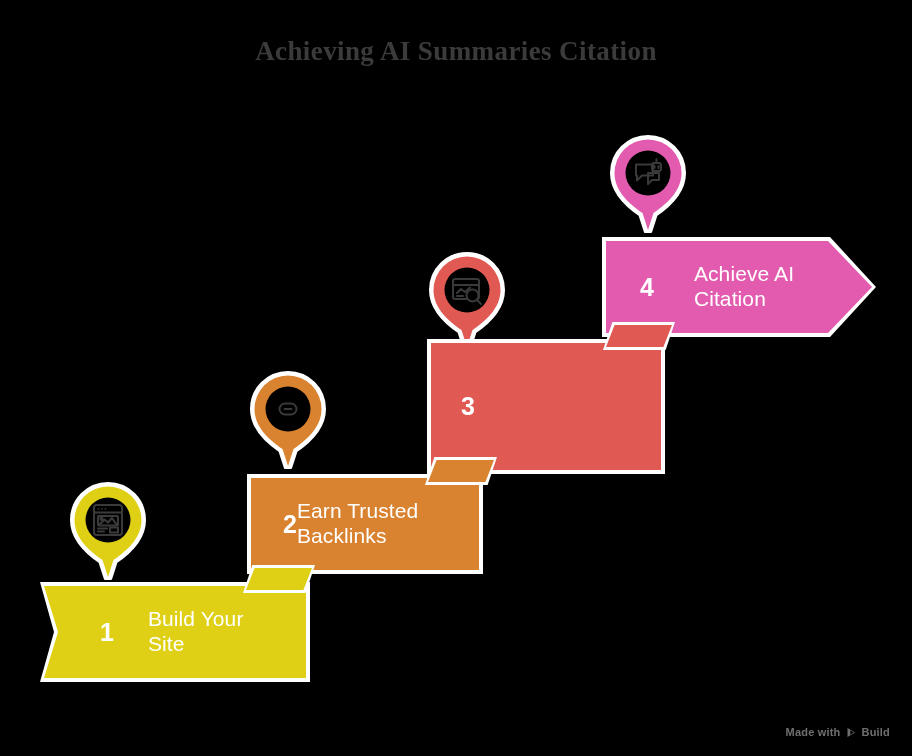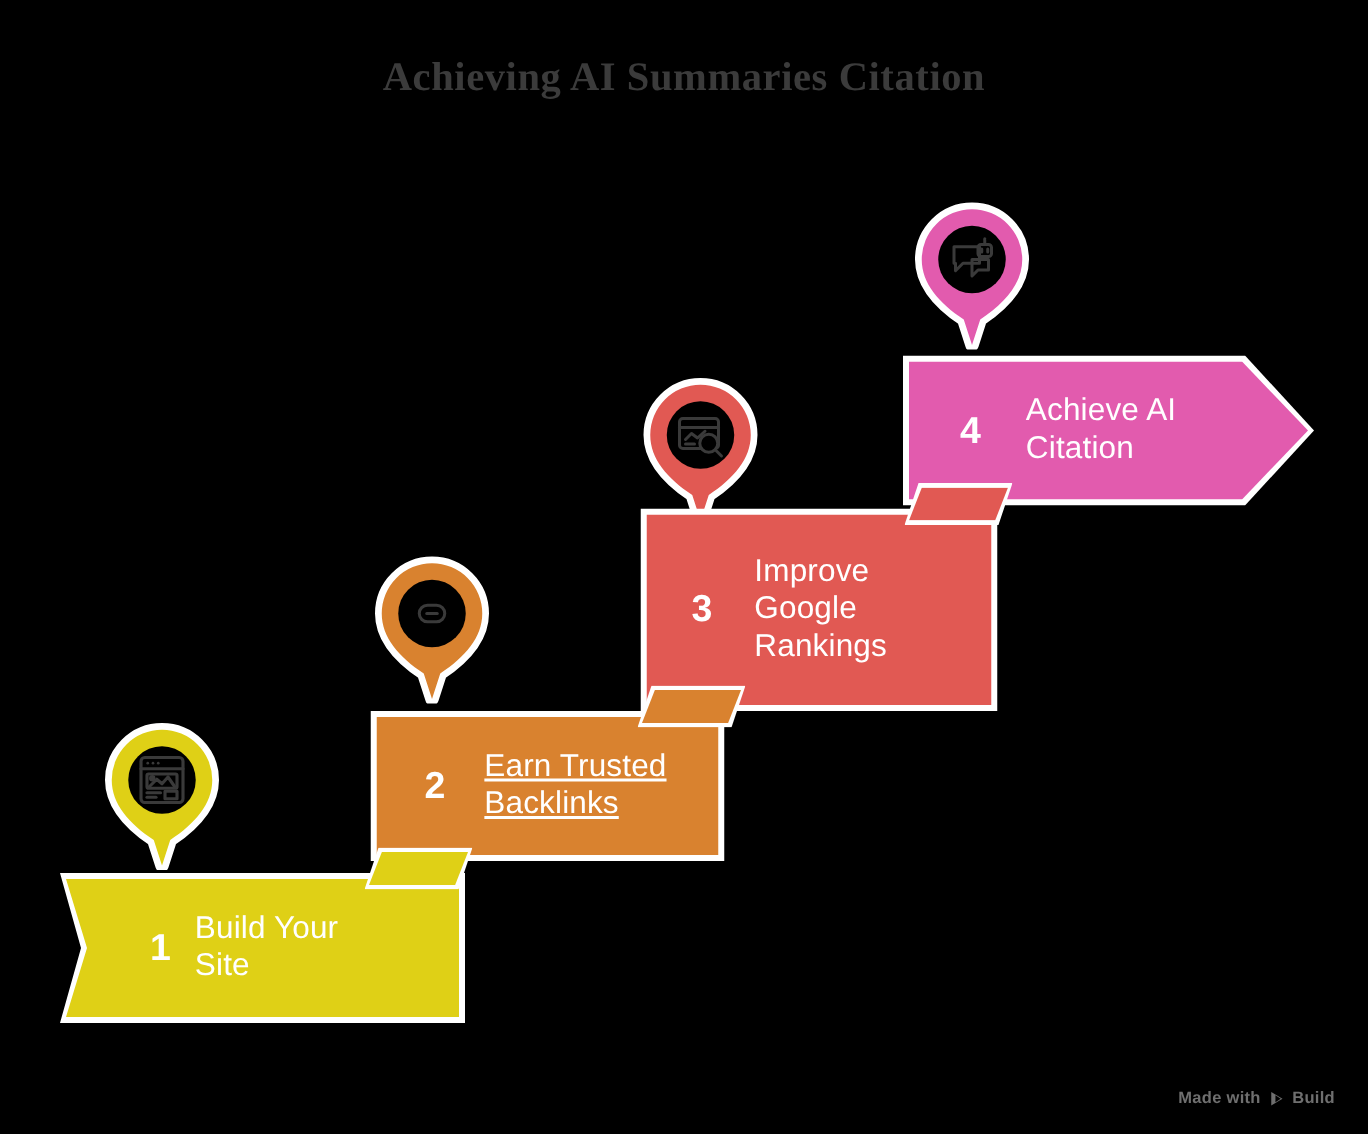--- a/index.html
+++ b/index.html
@@ -181,21 +181,21 @@
 
     <div class="banner" style="left:44px; top:586px; width:262px; height:92px;">
       <svg class="banner-outline" viewBox="0 0 270 100" preserveAspectRatio="none">
         <polygon points="0,0 270,0 270,100 0,100 14,50" fill="#ffffff"></polygon>
       </svg>
       <svg class="banner-inner" viewBox="0 0 262 92" preserveAspectRatio="none">
         <polygon points="0,0 262,0 262,92 0,92 14,46" fill="#DFD016"></polygon>
       </svg>
       <div class="banner-content">
         <div class="step-num" style="margin-left:56px;">1</div>
-        <div class="step-label" style="margin-left:16px;">Build Your
+        <div class="step-label" style="margin-left:34px;">Build Your
 Site</div>
       </div>
     </div>
   </div>
 
   <div class="step">
 
     <div class="connector" style="left:246px; top:568px; width:66px; height:22px;">
       <div class="con-outline"></div>
       <div class="con-fill" style="background:#DFD016;"></div>
@@ -219,21 +219,21 @@
 
     <div class="banner" style="left:251px; top:478px; width:228px; height:92px;">
       <svg class="banner-outline" viewBox="0 0 236 100" preserveAspectRatio="none">
         <polygon points="0,0 236,0 236,100 0,100" fill="#ffffff"></polygon>
       </svg>
       <svg class="banner-inner" viewBox="0 0 228 92" preserveAspectRatio="none">
         <polygon points="0,0 228,0 228,92 0,92" fill="#D9822F"></polygon>
       </svg>
       <div class="banner-content">
         <div class="step-num" style="margin-left:32px;">2</div>
-        <div class="step-label" style="margin-left:26px;text-decoration:underline;">Earn Trusted
+        <div class="step-label" style="">Earn Trusted
 Backlinks</div>
       </div>
     </div>
   </div>
 
   <div class="step">
 
     <div class="connector" style="left:428px; top:460px; width:66px; height:22px;">
       <div class="con-outline"></div>
       <div class="con-fill" style="background:#D9822F;"></div>
@@ -261,23 +261,20 @@
 
     <div class="banner" style="left:431px; top:343px; width:230px; height:127px;">
       <svg class="banner-outline" viewBox="0 0 238 135" preserveAspectRatio="none">
         <polygon points="0,0 238,0 238,135 0,135" fill="#ffffff"></polygon>
       </svg>
       <svg class="banner-inner" viewBox="0 0 230 127" preserveAspectRatio="none">
         <polygon points="0,0 230,0 230,127 0,127" fill="#E15953"></polygon>
       </svg>
       <div class="banner-content">
         <div class="step-num" style="margin-left:30px;">3</div>
-        <div class="step-label" style="margin-left:28px;">Improve
-Google
-Rankings</div>
       </div>
     </div>
   </div>
 
   <div class="step">
 
     <div class="connector" style="left:606px; top:325px; width:66px; height:22px;">
       <div class="con-outline"></div>
       <div class="con-fill" style="background:#E15953;"></div>
     </div>
@@ -305,21 +302,21 @@
 
     <div class="banner" style="left:606px; top:241px; width:266px; height:92px;">
       <svg class="banner-outline" viewBox="0 0 274 100" preserveAspectRatio="none">
         <polygon points="0,0 228,0 274,50 228,100 0,100" fill="#ffffff"></polygon>
       </svg>
       <svg class="banner-inner" viewBox="0 0 266 92" preserveAspectRatio="none">
         <polygon points="0,0 222,0 266,46 222,92 0,92" fill="#E25BAE"></polygon>
       </svg>
       <div class="banner-content">
         <div class="step-num" style="margin-left:34px;">4</div>
-        <div class="step-label" style="margin-left:30px;">Achieve AI
+        <div class="step-label" style="margin-left:40px;">Achieve AI
 Citation</div>
       </div>
     </div>
   </div>
 
   <div id="watermark">
     <span>Made with</span>
     <span class="wm-logo">
       <svg width="11" height="11" viewBox="0 0 11 11">
         <polygon points="1,1 1,10 6,7.5 1,10" fill="none"></polygon>

